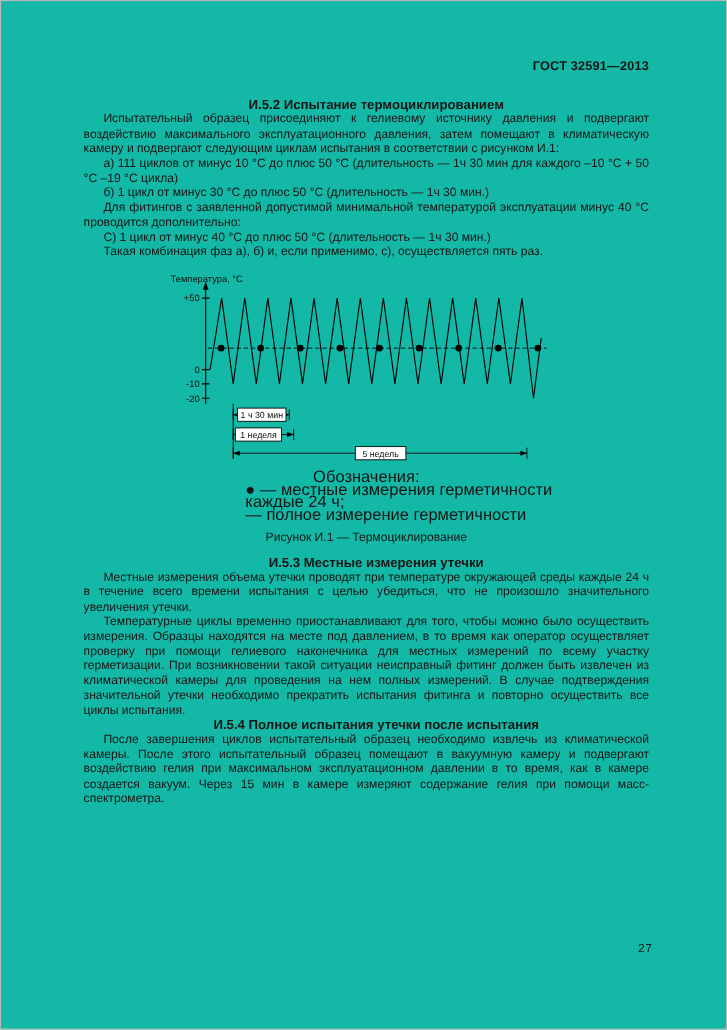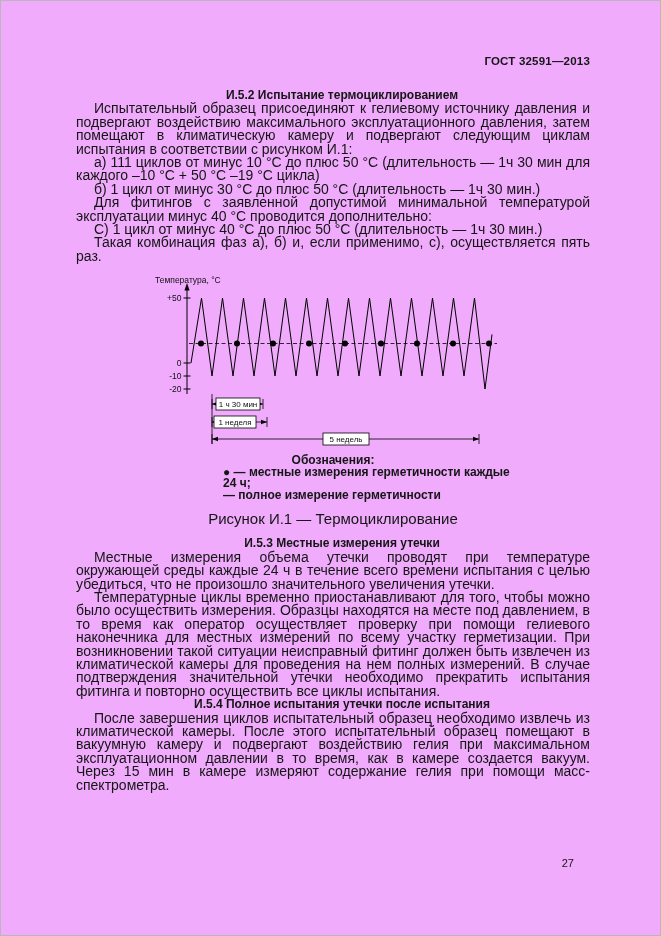--- a/index.html
+++ b/index.html
@@ -5,45 +5,45 @@
   * { margin:0; padding:0; box-sizing:border-box; }
   html,body { background:#e9e9e9; }
   body {
     width:661px; height:936px;
     font-family:"Liberation Sans", sans-serif;
     color:#151515;
   }
   .page {
     position:relative;
     width:661px; height:936px;
-    background:#f0abfc;
+    background:#14b8a6;
     border:1px solid #b8b8b8;
     overflow:hidden;
   }
   .doc-header { padding:50px 70px 0 75px; text-align:right; }
   .doc-number { font-weight:bold; font-size:11.5px; letter-spacing:0.2px; }
   .content { padding:20px 70px 0 75px; }
   .heading {
     font-weight:bold; font-size:12px; line-height:13.4px;
     text-indent:18px;
     text-align:center;
   }
   .para {
-    font-size:14px; line-height:13.4px;
+    font-size:11px; line-height:13.4px;
     text-align:justify; text-indent:18px;
   }
   .figure { margin:10px 0 4px; text-align:center; }
   .figure svg { display:block; margin:0 auto; }
   svg text { font-family:"Liberation Sans", sans-serif; fill:#111; }
-  .legend { width:360px; margin:2px auto 4px; font-size:12px; line-height:11.5px;font-weight:bold; }
+  .legend { width:360px; margin:2px auto 4px; font-size:15px; line-height:11.5px; }
   .legend-title { text-align:center; }
   .legend-item { text-align:left; padding-left:70px; }
-  .caption { font-size:15px; margin-top:9px; text-align:center; }
+  .caption { font-size:11px; margin-top:9px; text-align:center; }
   .after-figure { margin-top:10px; }
-  .footer { position:absolute; right:86px; bottom:66px; font-size:11px; }
+  .footer { position:absolute; right:67px; bottom:66px; font-size:11px;font-family:Liberation Mono, monospace; }
 </style>
 </head>
 <body>
 
 <div class="page">
 
   <div class="doc-header">
     <span class="doc-number">ГОСТ 32591—2013</span>
   </div>
 

